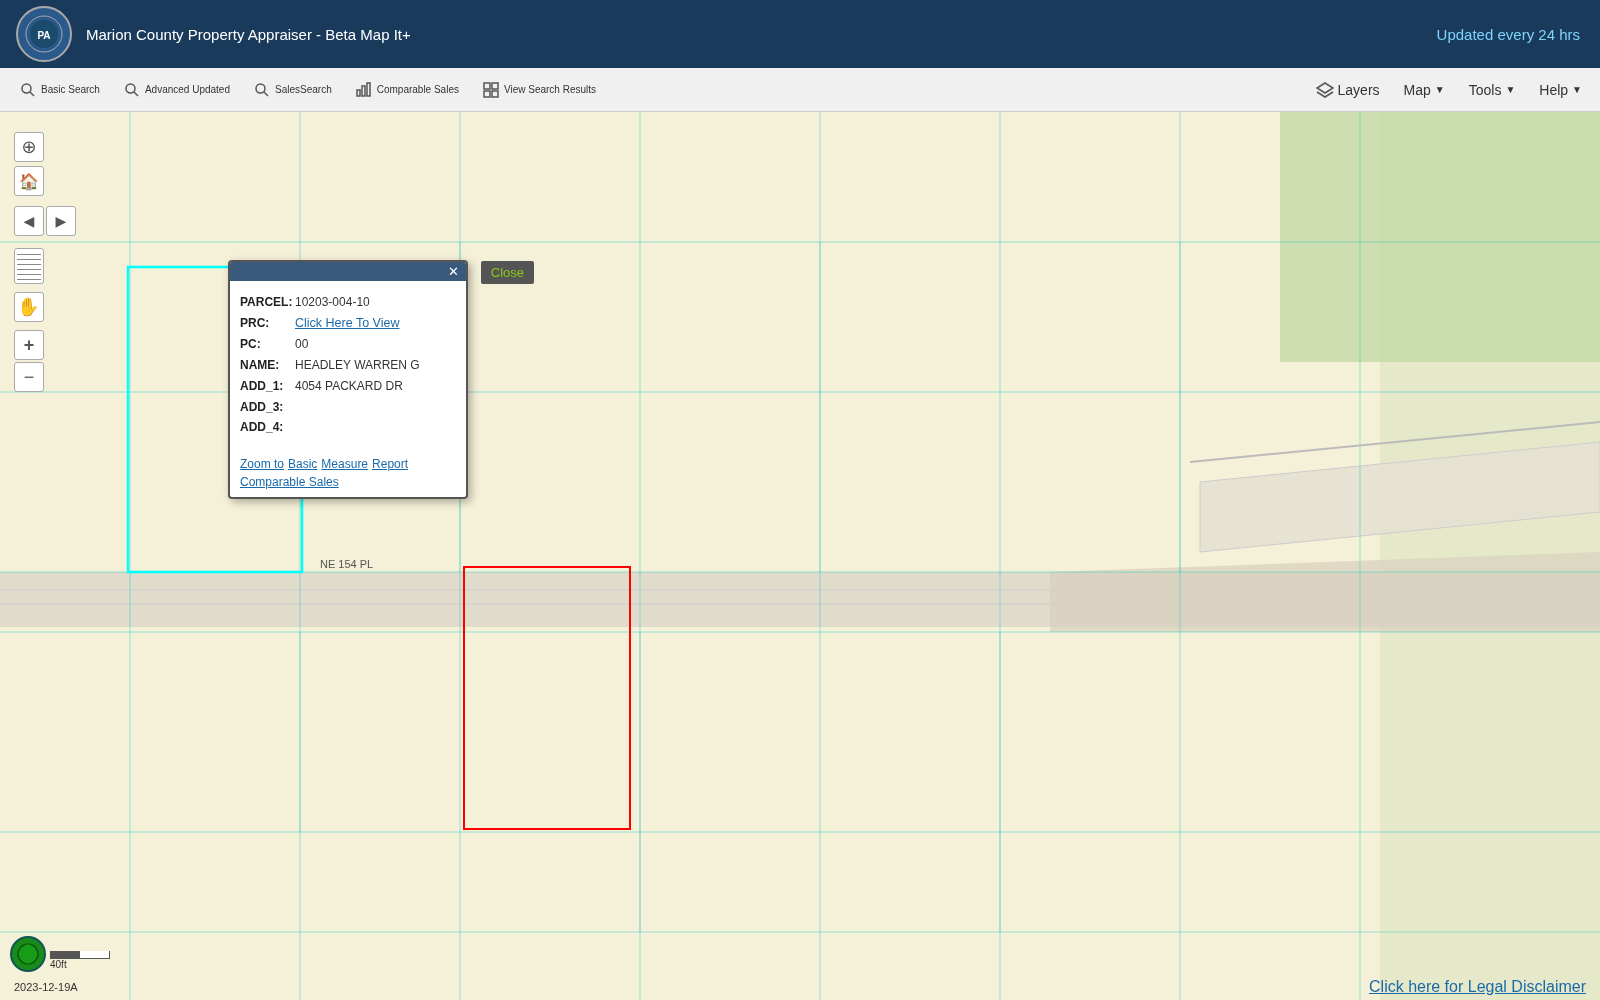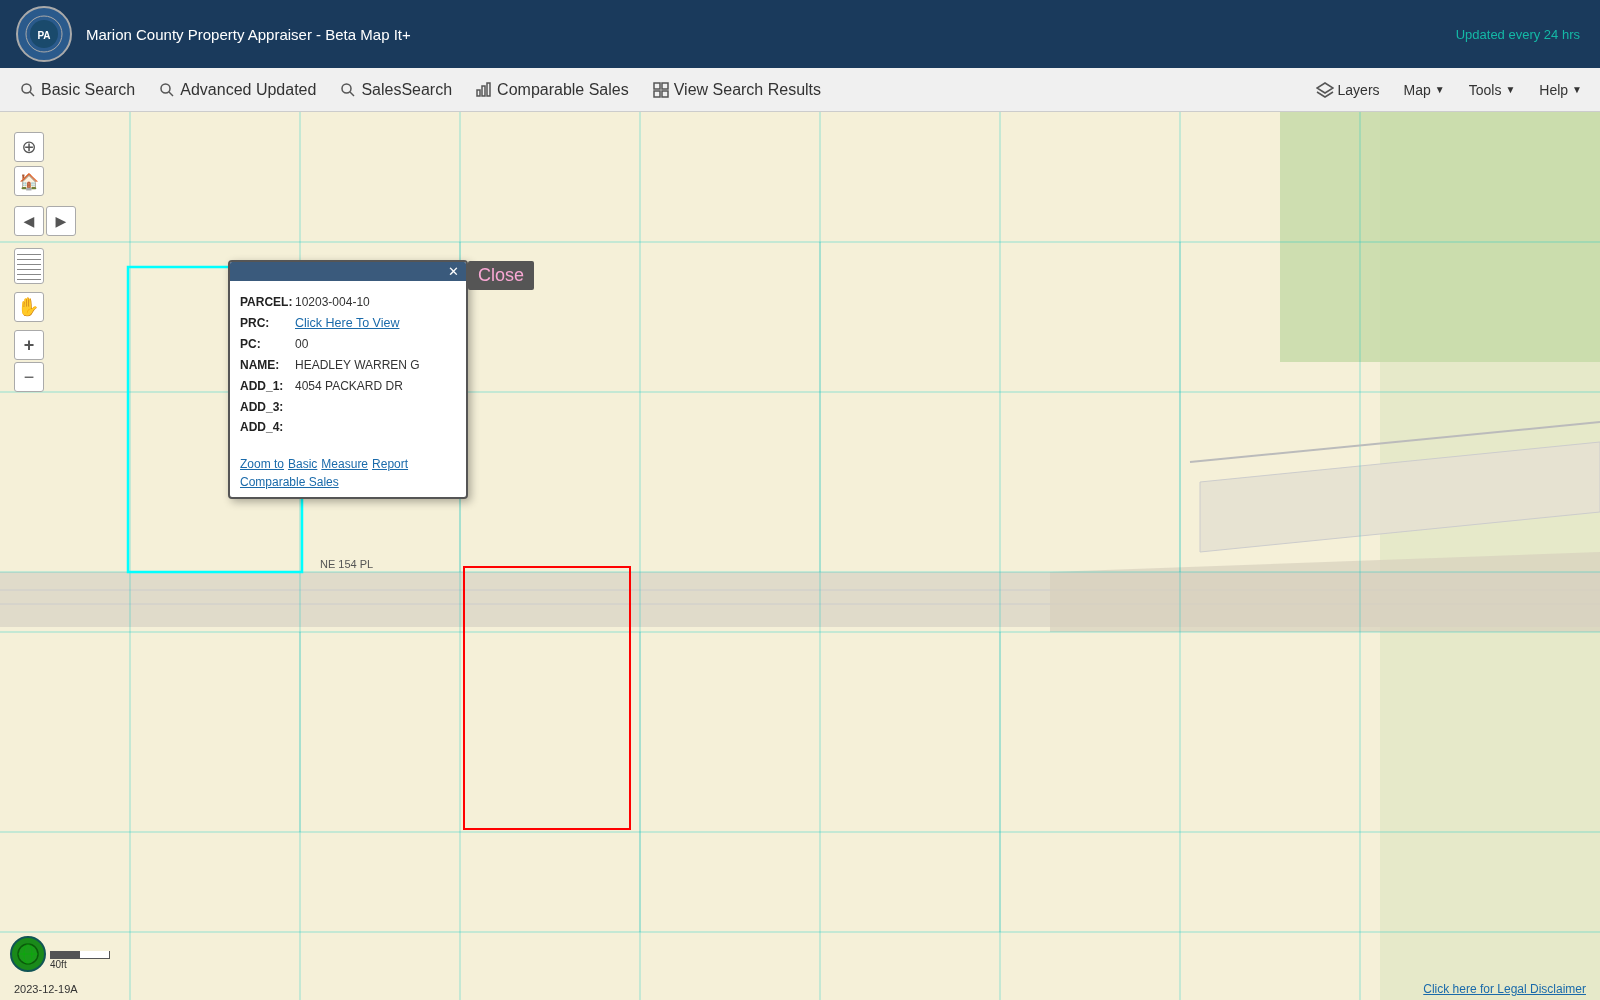--- a/index.html
+++ b/index.html
@@ -25,37 +25,37 @@
       display: flex; align-items: center; justify-content: center;
       flex-shrink: 0;
     }
     #header-title h1 { font-size: 22px; font-weight: bold; }
     #header-title h2 { font-size: 15px; font-weight: normal; }
     #header-updated {
       position: absolute;
       right: 20px;
       top: 50%;
       transform: translateY(-50%);
-      font-size: 13px;
-      color: #14b8a6;
+      font-size: 15px;
+      color: #7dd3fc;
     }
 
     
     #navbar {
       background: #f0f0f0;
       border-bottom: 1px solid #ccc;
       display: flex;
       align-items: center;
       height: 44px;
       padding: 0 8px;
     }
     .nav-item {
       display: flex; align-items: center; gap: 5px;
       padding: 6px 12px;
-      font-size: 16px;
+      font-size: 10px;
       color: #333;
       cursor: pointer;
       border-radius: 3px;
     }
     .nav-icon { width: 16px; height: 16px; }
     .nav-right {
       margin-left: auto;
       display: flex; align-items: center; gap: 4px;
     }
     .nav-right-item {
@@ -158,25 +158,25 @@
     .popup-link {
       color: #1a6aaa;
       text-decoration: underline;
       cursor: pointer;
     }
     #popup-close-btn {
       position: absolute;
       top: -1px;
       right: -68px;
       background: #555;
-      color: #f9a8d4;
+      color: #84cc16;
       border: none;
       padding: 4px 10px;
       cursor: pointer;
-      font-size: 18px;
+      font-size: 13px;
       border-radius: 2px;
     }
     #popup-actions {
       padding: 4px 10px 8px;
       display: flex; flex-wrap: wrap; gap: 4px;
     }
     .popup-action-link {
       color: #1a6aaa;
       text-decoration: underline;
       cursor: pointer;
@@ -191,21 +191,21 @@
       justify-content: space-between;
       align-items: center;
       padding: 4px 14px;
       pointer-events: none;
     }
     #date-info {
       font-size: 11px;
       color: #333;
     }
     #legal-disclaimer {
-      font-size: 12px;
+      font-size: 16px;
       color: #1a6aaa;
       text-decoration: underline;
       cursor: pointer;
       pointer-events: all;
     }
 
     
     #globe-btn {
       position: absolute;
       bottom: 28px;

